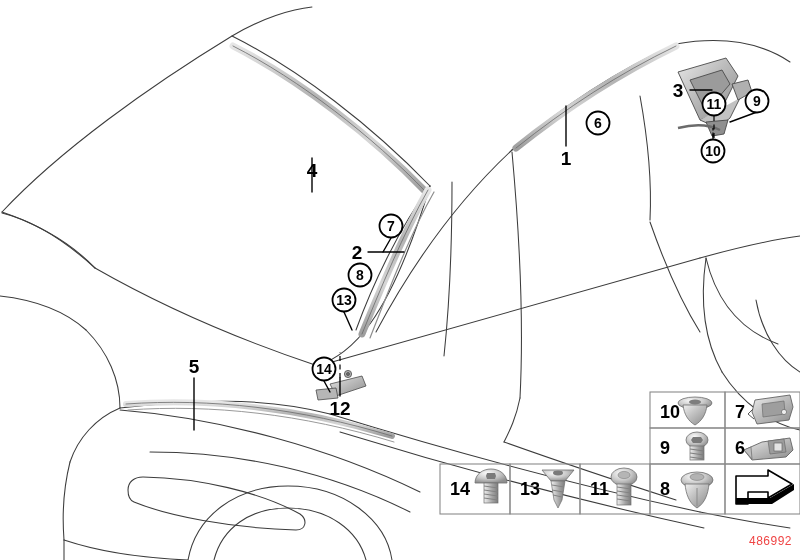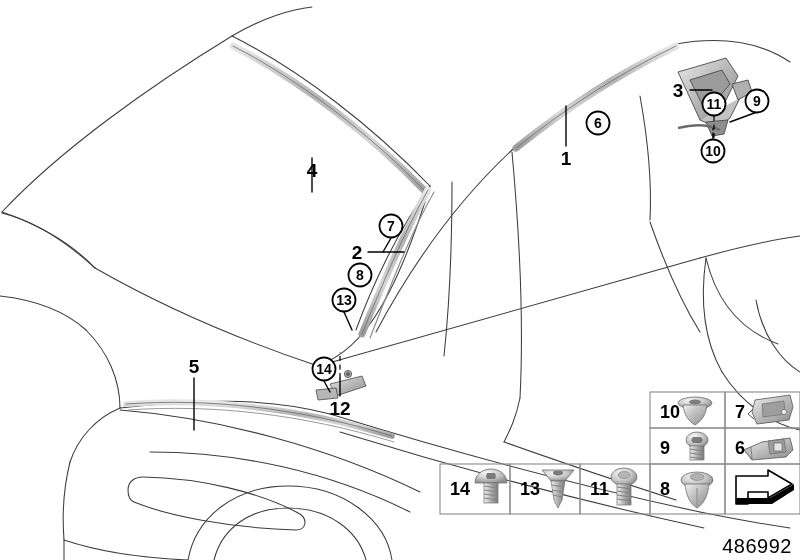--- a/index.html
+++ b/index.html
@@ -1,23 +1,23 @@
 <!DOCTYPE html>
 <html><head>
 <meta charset="utf-8">
 <style>
   html,body{margin:0;padding:0;background:#fff;}
   body{width:800px;height:560px;overflow:hidden;
        font-family:"Liberation Sans", sans-serif;}
   #stage{position:relative;width:800px;height:560px;background:#ffffff;}
   svg.layer{position:absolute;left:0;top:0;width:800px;height:560px;}
   .partnum{
-    position:absolute; right:8px; bottom:2px;
+    position:absolute; right:8px; bottom:12px;
     font-family:"Liberation Sans", sans-serif;
-    font-size:20px; color:#000000; letter-spacing:.5px;
+    font-size:12px; color:#ef4444; letter-spacing:.5px;
   }
 </style>
 </head>
 <body>
 
 <div id="stage">
 
   <svg class="layer" viewBox="0 0 800 560" preserveAspectRatio="none">
     <defs>
       <linearGradient id="trimg" x1="0" y1="0" x2="0" y2="1">

